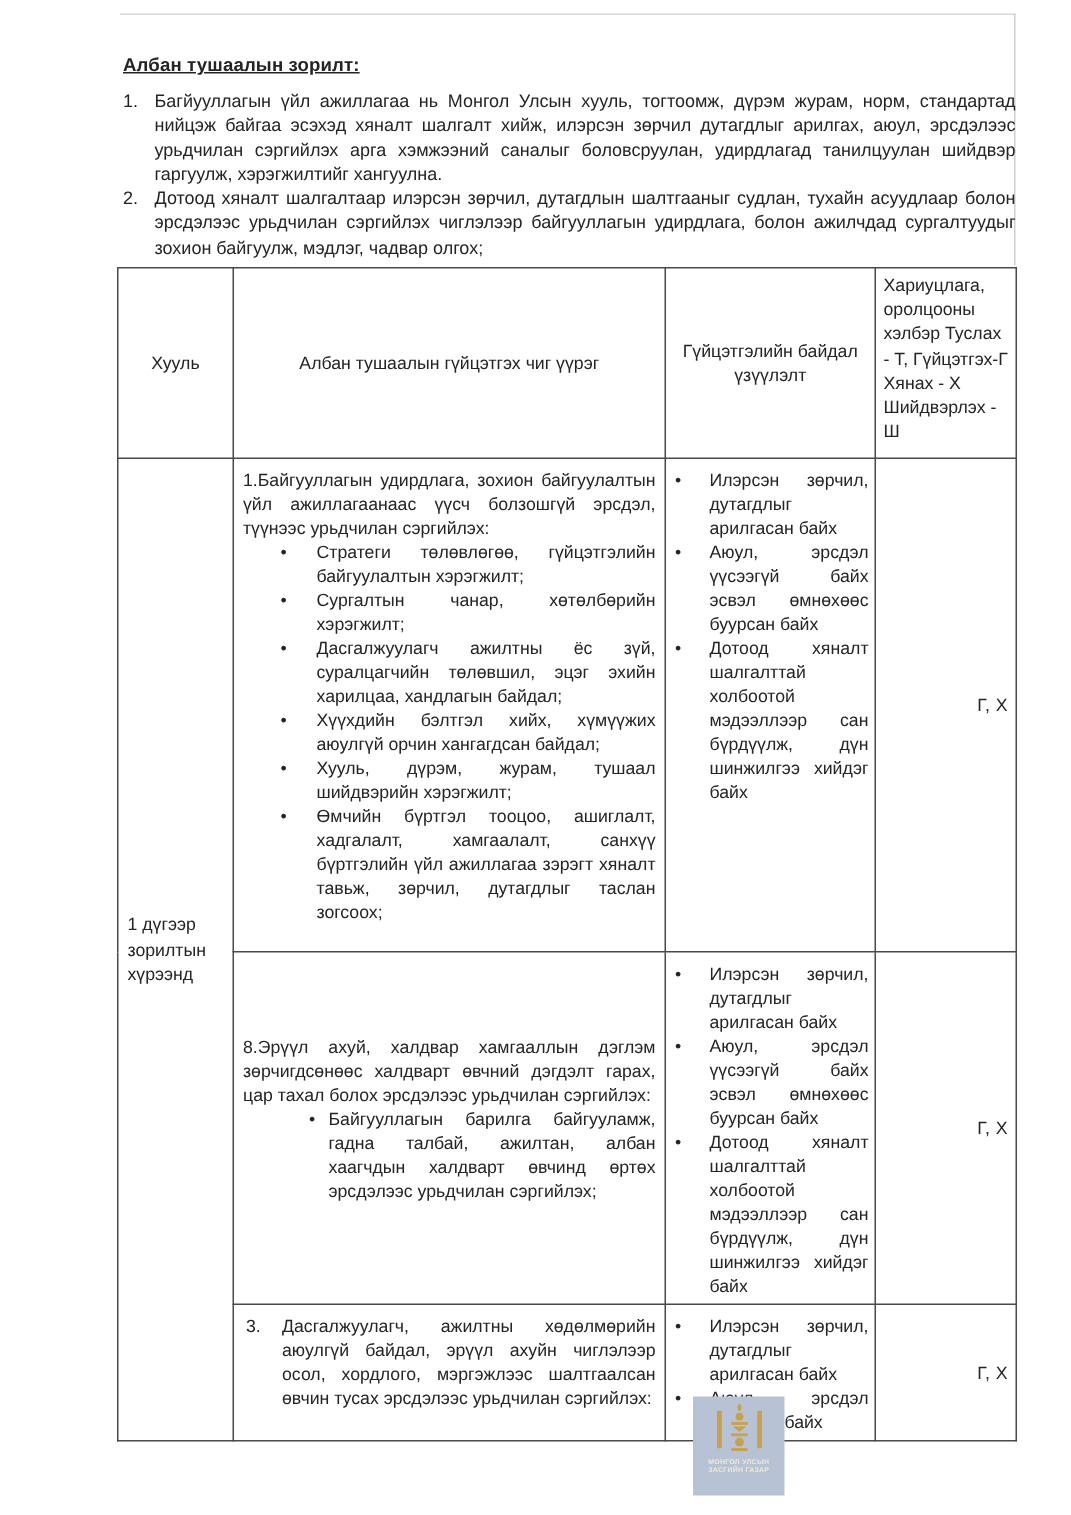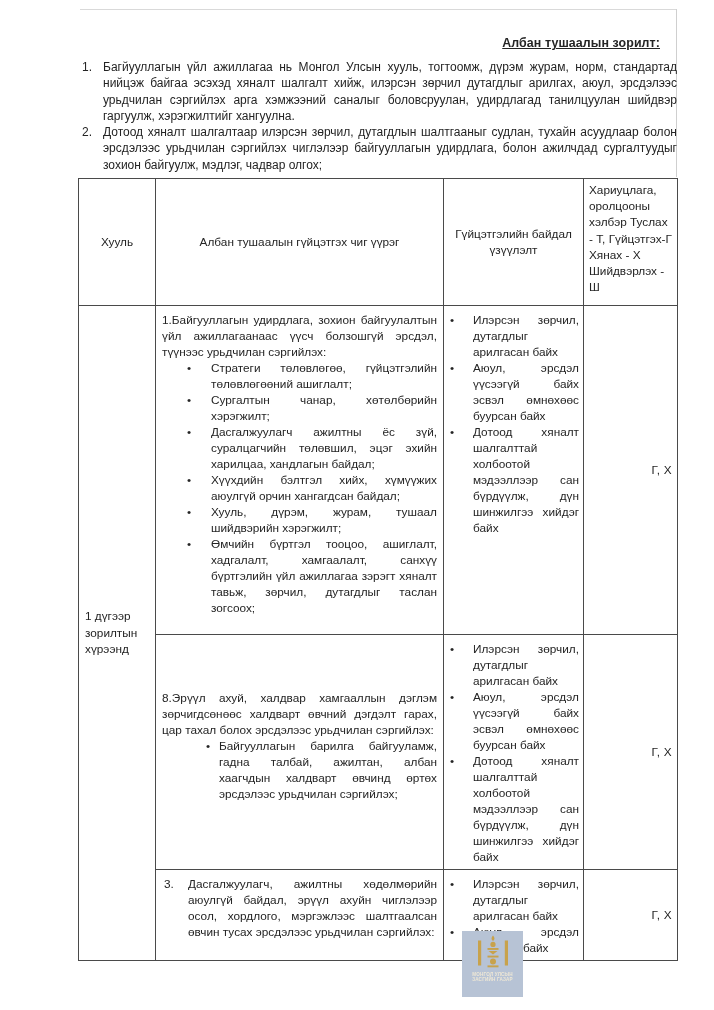--- a/index.html
+++ b/index.html
@@ -19,21 +19,21 @@
   }
   .scan-line-right {
     position:absolute; left:676px; top:9px; width:1px; height:168px;
     background:#cfcfcf;
   }
   .content {
     position:absolute; left:78px; top:36px; width:599px;
   }
   .doc-title {
     font-size:12.4px; font-weight:bold; text-decoration:underline;
-    margin:0 17px 9px 4px; letter-spacing:0.1px;text-align:right;
+    margin:0 0 9px 4px; letter-spacing:0.1px;
   }
   .intro-item {
     position:relative; padding-left:25px;
     font-size:12px; line-height:16.3px; text-align:justify;
   }
   .intro-item .num { position:absolute; left:4px; top:0; }
   .job-table {
     border-collapse:collapse; table-layout:fixed;
     width:599px; margin-top:5px;
     font-size:11.8px; line-height:16px;
@@ -126,21 +126,21 @@
           <td class="hdr-center">Албан тушаалын гүйцэтгэх чиг үүрэг</td>
           <td class="hdr-center">Гүйцэтгэлийн байдал үзүүлэлт</td>
           <td class="hdr-resp">Хариуцлага, оролцооны хэлбэр Туслах - Т, Гүйцэтгэх-Г Хянах - Х Шийдвэрлэх - Ш</td>
         </tr>
 
         <tr style="height:318px;">
           <td class="objective-cell" rowspan="3">1 дүгээр зорилтын хүрээнд</td>
           <td class="duty-cell">
             <p class="cell-intro">1.Байгууллагын удирдлага, зохион байгуулалтын үйл ажиллагаанаас үүсч болзошгүй эрсдэл, түүнээс урьдчилан сэргийлэх:</p>
             <ul class="bullets duty-bullets">
-              <li>Стратеги төлөвлөгөө, гүйцэтгэлийн төлөвлөгөөний ашиглалт;</li>
+              <li>Стратеги төлөвлөгөө, гүйцэтгэлийн байгуулалтын хэрэгжилт;</li>
               <li>Сургалтын чанар, хөтөлбөрийн хэрэгжилт;</li>
               <li>Дасгалжуулагч ажилтны ёс зүй, суралцагчийн төлөвшил, эцэг эхийн харилцаа, хандлагын байдал;</li>
               <li>Хүүхдийн бэлтгэл хийх, хүмүүжих аюулгүй орчин хангагдсан байдал;</li>
               <li>Хууль, дүрэм, журам, тушаал шийдвэрийн хэрэгжилт;</li>
               <li>Өмчийн бүртгэл тооцоо, ашиглалт, хадгалалт, хамгаалалт, санхүү бүртгэлийн үйл ажиллагаа зэрэгт хяналт тавьж, зөрчил, дутагдлыг таслан зогсоох;</li>
             </ul>
           </td>
           <td class="criteria-cell">
             <ul class="bullets criteria-bullets">
               <li>Илэрсэн зөрчил, дутагдлыг арилгасан байх</li>

